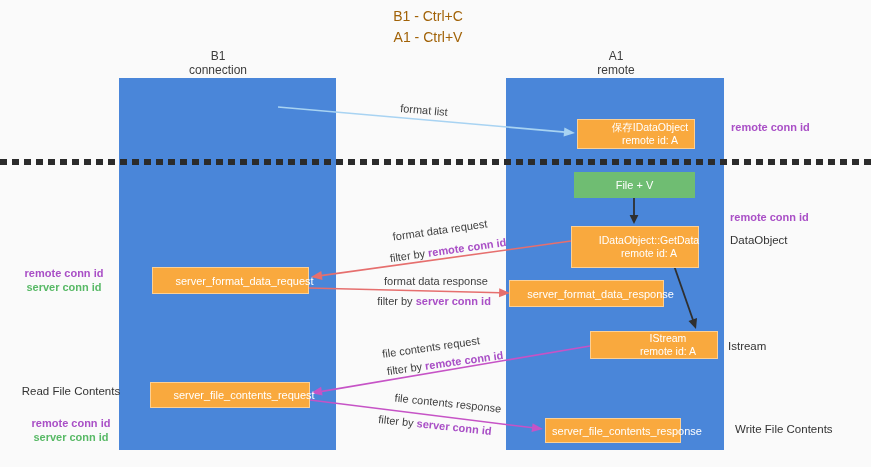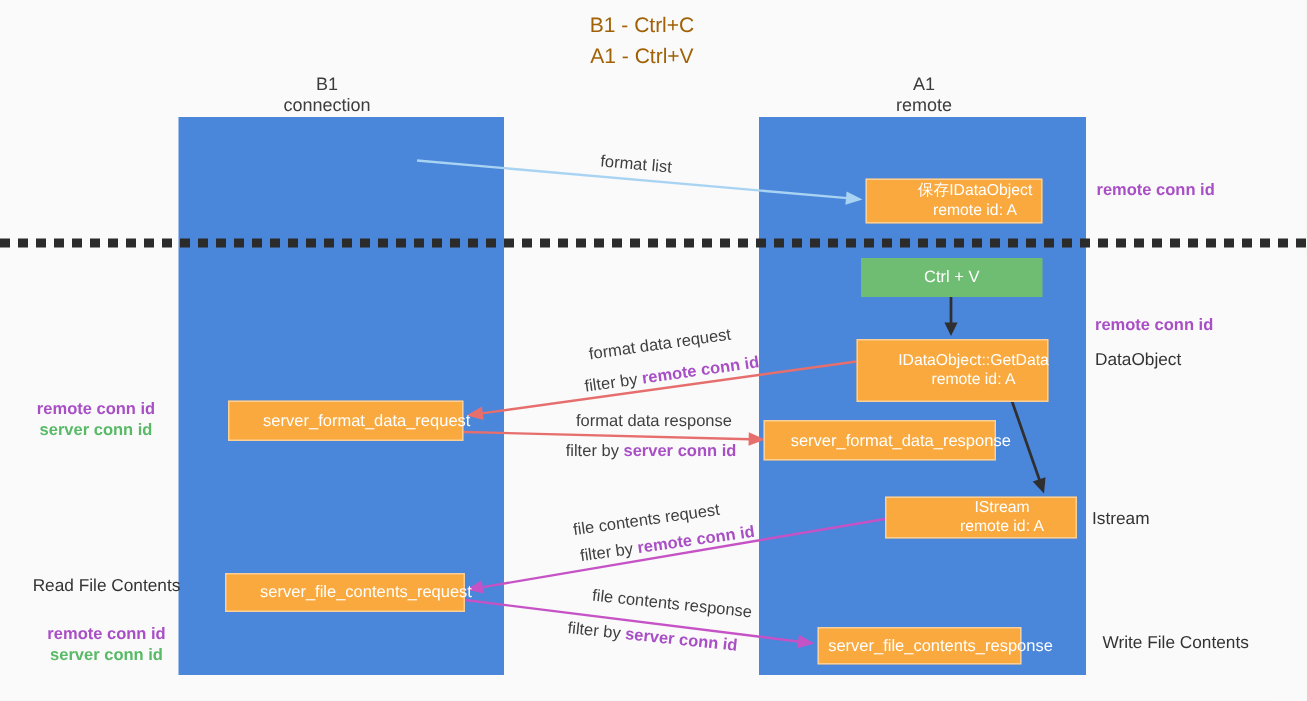--- a/index.html
+++ b/index.html
@@ -122,21 +122,21 @@
 
     <line class="a-mag" x1="310" y1="400" x2="533" y2="427.8"></line>
     <polygon class="a-mag-f" points="543,429 531.5,432.1 532.6,423.2"></polygon>
   </svg>
 
   <div class="node orange two n-save">
     <div>保存IDataObject</div>
     <div>remote id: A</div>
   </div>
   <div class="node green one n-ctrlv">
-    <div>Ctrl + V</div>
+    <div>File + V</div>
   </div>
   <div class="node orange two n-getdata">
     <div>IDataObject::GetData</div>
     <div>remote id: A</div>
   </div>
   <div class="node orange one n-fmtres">
     <div>server_format_data_response</div>
   </div>
   <div class="node orange one n-fmtreq">
     <div>server_format_data_request</div>

